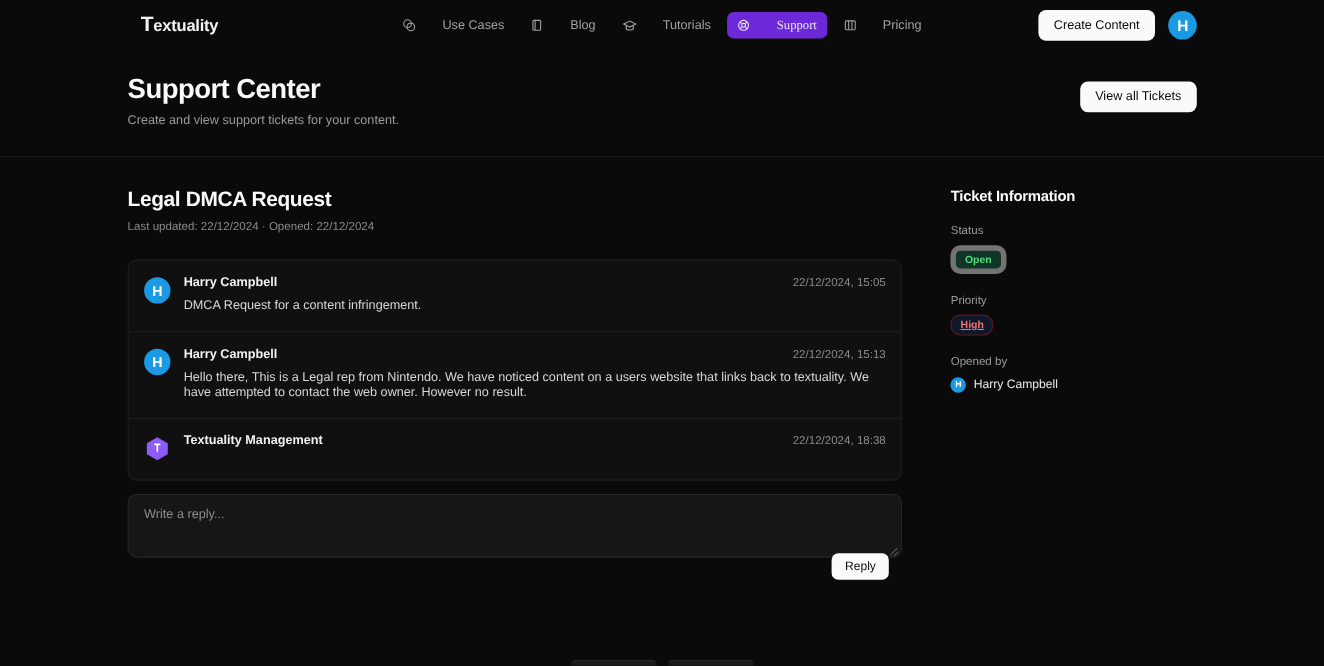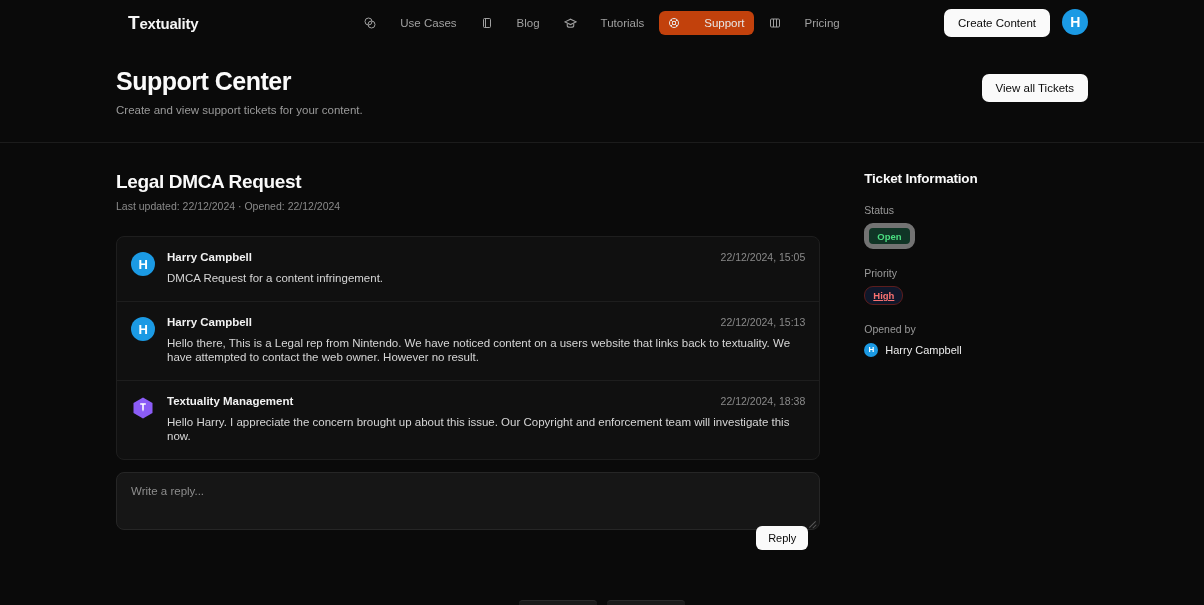--- a/index.html
+++ b/index.html
@@ -40,27 +40,29 @@
     display: flex;
     align-items: center;
     gap: 24px;
     font-size: 11.5px;
     color: #a0a0a0;
     padding: 6px 9px;
     border-radius: 6px;
     white-space: nowrap;
   }
   .nav-item.active {
-    background: #c2410c;
+    background: #6d28d9;
     color: #e8e8e8;
+    font-family: Liberation Serif, serif;
   }
   .nav-item svg { display: block; }
   .topbar-right {
     margin-left: auto;
     display: flex;
+    align-items: center;
     gap: 12px;
     z-index: 2;
   }
   .btn-white {
     background: #fafafa;
     color: #0a0a0a;
     font-size: 11.5px;
     font-weight: 500;
     border: none;
     border-radius: 7px;
@@ -387,21 +389,20 @@
           <svg width="24" height="24" viewBox="0 0 24 24">
             <polygon points="12,1.5 21.5,7 21.5,17 12,22.5 2.5,17 2.5,7" fill="#8b5cf6"></polygon>
             <path d="M9.2 7.2h5.6v1.6h-2v4.6l-0.8 2.4-0.8-2.4V8.8h-2z" fill="#ffffff"></path>
           </svg>
         </div>
         <div class="msg-body">
           <div class="msg-head">
             <span class="msg-author">Textuality Management</span>
             <span class="msg-time">22/12/2024, 18:38</span>
           </div>
-          <div class="msg-text">Hello Harry. I appreciate the concern brought up about this issue. Our Copyright and enforcement team will investigate this now.</div>
         </div>
       </div>
 
     </div>
 
     <div class="reply-wrap">
       <div class="reply-box">
         <div class="reply-placeholder">Write a reply...</div>
         <div class="resize-handle"></div>
       </div>

